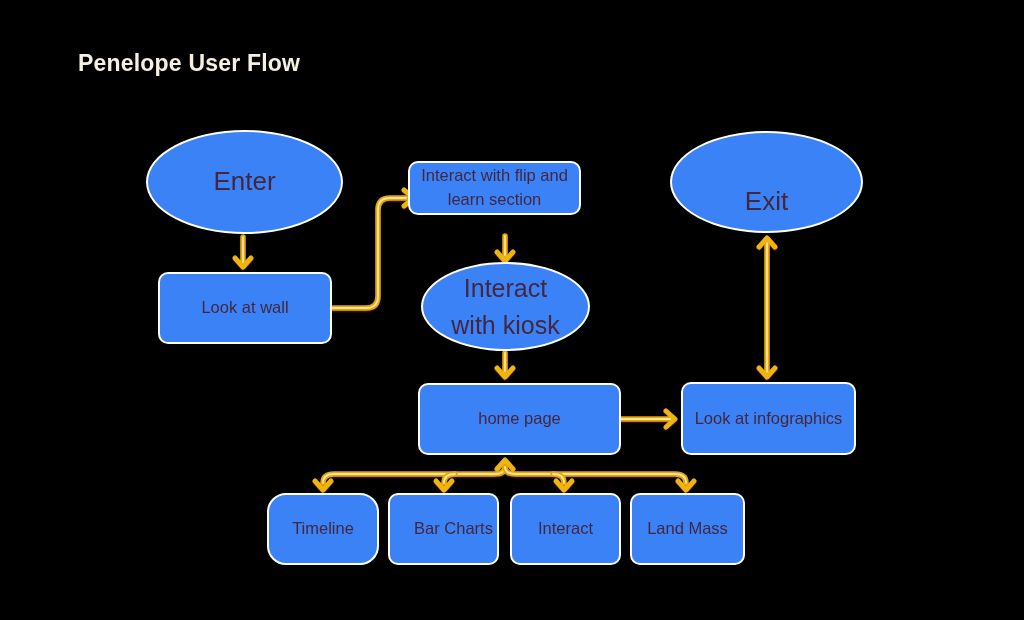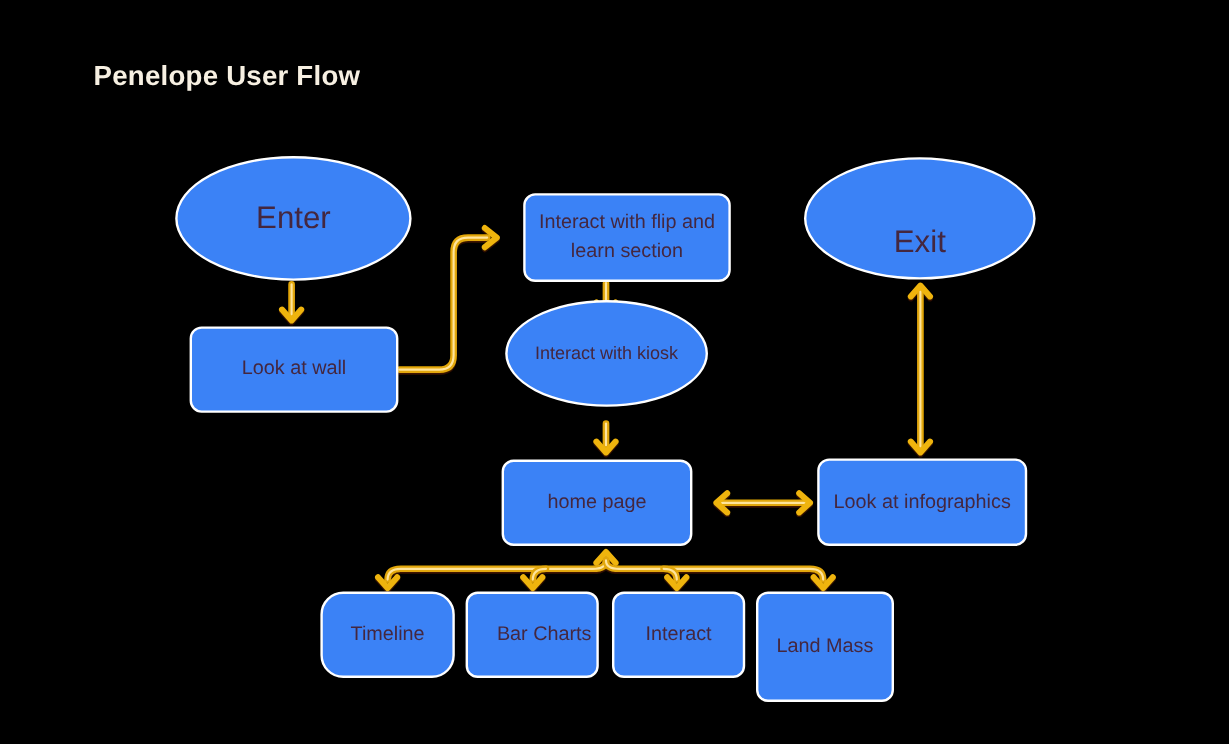--- a/index.html
+++ b/index.html
@@ -87,42 +87,42 @@
     </g>
   </svg>
 
   <div id="nodes">
       <div class="node ellipse" style="left: 146px; top: 130px; width: 197px; height: 104px; font-size: 26px;">
         <span style="max-width: 170px;">Enter</span>
       </div>
       <div class="node rect" style="left: 158px; top: 272px; width: 174px; height: 72px; font-size: 16.5px; text-align: right;">
         <span style="max-width: 160px;">Look at wall</span>
       </div>
-      <div class="node rect" style="left: 436px; top: 161px; width: 173px; height: 74px; font-size: 16.5px; align-items: center;">
+      <div class="node rect" style="left: 408px; top: 161px; width: 173px; height: 54px; font-size: 16.5px; align-items: center;">
         <span style="max-width: 162px;">Interact with flip and learn section</span>
       </div>
-      <div class="node ellipse" style="left: 421px; top: 250px; width: 169px; height: 89px; font-size: 15px;">
+      <div class="node ellipse" style="left: 421px; top: 262px; width: 169px; height: 89px; font-size: 25px;">
         <span style="max-width: 130px;">Interact with kiosk</span>
       </div>
-      <div class="node rect" style="left: 418px; top: 383px; width: 159px; height: 72px; font-size: 16.5px;">
+      <div class="node rect" style="left: 418px; top: 383px; width: 203px; height: 72px; font-size: 16.5px;">
         <span style="max-width: 160px;">home page</span>
       </div>
       <div class="node rect" style="left: 681px; top: 382px; width: 175px; height: 73px; font-size: 16.5px;">
         <span style="max-width: 162px; text-align: right;">Look at infographics</span>
       </div>
       <div class="node ellipse" style="left: 670px; top: 131px; width: 193px; height: 102px; font-size: 26px;">
         <span style="max-width: 170px; margin-top: 40px;">Exit</span>
       </div>
       <div class="node rect" style="left: 267px; top: 493px; width: 112px; height: 72px; font-size: 16.5px; border-radius: 19px;">
         <span style="max-width: 100px;">Timeline</span>
       </div>
       <div class="node rect" style="left: 388px; top: 493px; width: 111px; height: 72px; font-size: 16.5px;">
         <span style="max-width: 100px; margin-left: 20px;">Bar Charts</span>
       </div>
       <div class="node rect" style="left: 510px; top: 493px; width: 111px; height: 72px; font-size: 16.5px;">
         <span style="max-width: 100px;">Interact</span>
       </div>
-      <div class="node rect" style="left: 630px; top: 493px; width: 115px; height: 92px; font-size: 16.5px;">
+      <div class="node rect" style="left: 630px; top: 493px; width: 115px; height: 72px; font-size: 16.5px;">
         <span style="max-width: 104px;">Land Mass</span>
       </div>
     </div>
 
 </div>
 
 </body></html>

